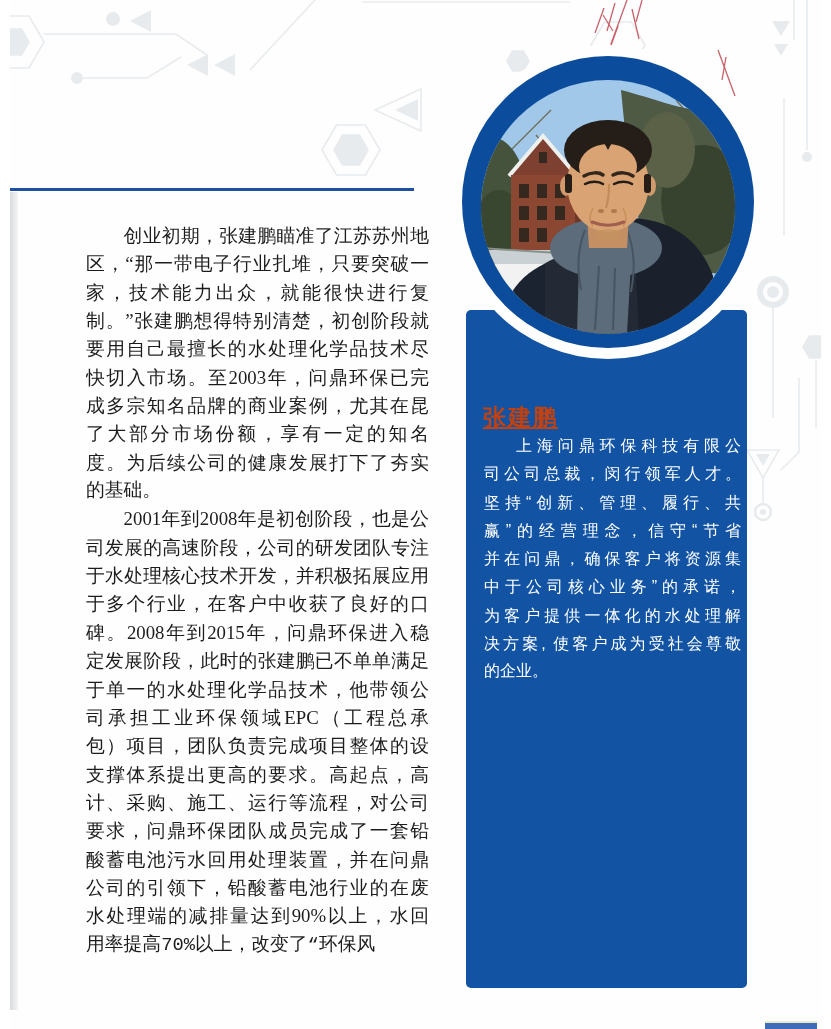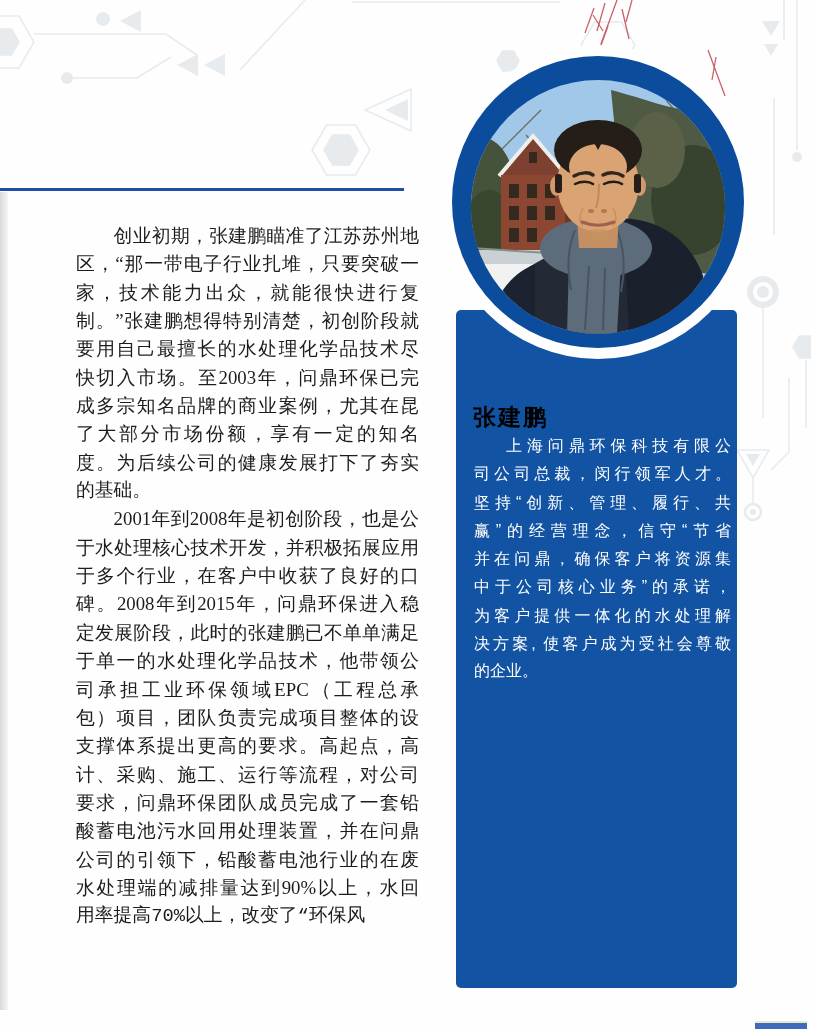--- a/index.html
+++ b/index.html
@@ -1,17 +1,17 @@
 <!DOCTYPE html>
 <html><head>
 <meta charset="utf-8">
 <style>
   html,body{margin:0;padding:0;background:#fff;}
   .page{position:relative;width:811px;height:1029px;background:#fefefe;overflow:hidden;
-        font-family:"Liberation Serif","DejaVu Serif",serif;}
+        font-family:"Liberation Serif","DejaVu Serif",serif;margin-left:10px;}
   
   .decor-svg{position:absolute;left:0;top:0;width:831px;height:1029px;}
   .left-edge{position:absolute;left:0;top:192px;width:8px;height:818px;
              background:linear-gradient(to right,#d9dadc,#f4f5f6);}
   .right-edge{position:absolute;left:826px;top:140px;width:2px;height:868px;background:#dcdee0;}
   .divider{position:absolute;left:0;top:188px;width:404px;height:3px;background:#1d50a2;}
   .corner-chip{position:absolute;left:755px;top:1021px;width:52px;height:8px;
                background:#3f6cba;border-top:2px solid #e6ebc9;}
   
   .article{position:absolute;left:76px;top:222px;width:343px;font-size:18.8px;color:#1c1c1c;}
@@ -20,23 +20,23 @@
   .lines div:last-child{text-align-last:left;font-family:Liberation Mono, monospace;}
   .indent-first div:first-child{text-indent:2em;}
   
   .panel{position:absolute;left:456px;top:310px;width:281px;height:678px;
          background:#1254a3;border-radius:5px;}
   .photo-halo{position:absolute;left:441px;top:45px;width:314px;height:314px;
               border-radius:50%;background:#fefefe;}
   .photo-ring{position:absolute;left:452px;top:56px;width:292px;height:292px;
               border-radius:50%;background:#0c4c9c;}
   .photo{position:absolute;left:19px;top:24px;width:254px;height:254px;border-radius:50%;overflow:hidden;}
-  .profile-name{position:absolute;left:473px;top:402px;color:#000000;
+  .profile-name{position:absolute;left:473px;top:402px;color:#c2410c;
                 font-family:"Liberation Sans","DejaVu Sans",sans-serif;
-                font-size:23px;font-weight:bold;letter-spacing:2px;}
+                font-size:23px;font-weight:bold;letter-spacing:2px;text-decoration:underline;}
   .bio{position:absolute;left:474px;top:432px;width:257px;color:#fff;
        font-family:"Liberation Sans","DejaVu Sans",sans-serif;
        font-size:16px;font-weight:500;}
   .bio div{line-height:28.3px;height:28.3px;}
 </style>
 </head>
 <body>
 
 <div class="page">
 
@@ -110,20 +110,21 @@
         <div>制。”张建鹏想得特别清楚，初创阶段就</div>
         <div>要用自己最擅长的水处理化学品技术尽</div>
         <div>快切入市场。至2003年，问鼎环保已完</div>
         <div>成多宗知名品牌的商业案例，尤其在昆</div>
         <div>了大部分市场份额，享有一定的知名</div>
         <div>度。为后续公司的健康发展打下了夯实</div>
         <div>的基础。</div>
       </div>
     <div class="lines indent-first">
         <div>2001年到2008年是初创阶段，也是公</div>
+        <div>司发展的高速阶段，公司的研发团队专注</div>
         <div>于水处理核心技术开发，并积极拓展应用</div>
         <div>于多个行业，在客户中收获了良好的口</div>
         <div>碑。2008年到2015年，问鼎环保进入稳</div>
         <div>定发展阶段，此时的张建鹏已不单单满足</div>
         <div>于单一的水处理化学品技术，他带领公</div>
         <div>司承担工业环保领域EPC（工程总承</div>
         <div>包）项目，团队负责完成项目整体的设</div>
         <div>支撑体系提出更高的要求。高起点，高</div>
         <div>计、采购、施工、运行等流程，对公司</div>
         <div>要求，问鼎环保团队成员完成了一套铅</div>

